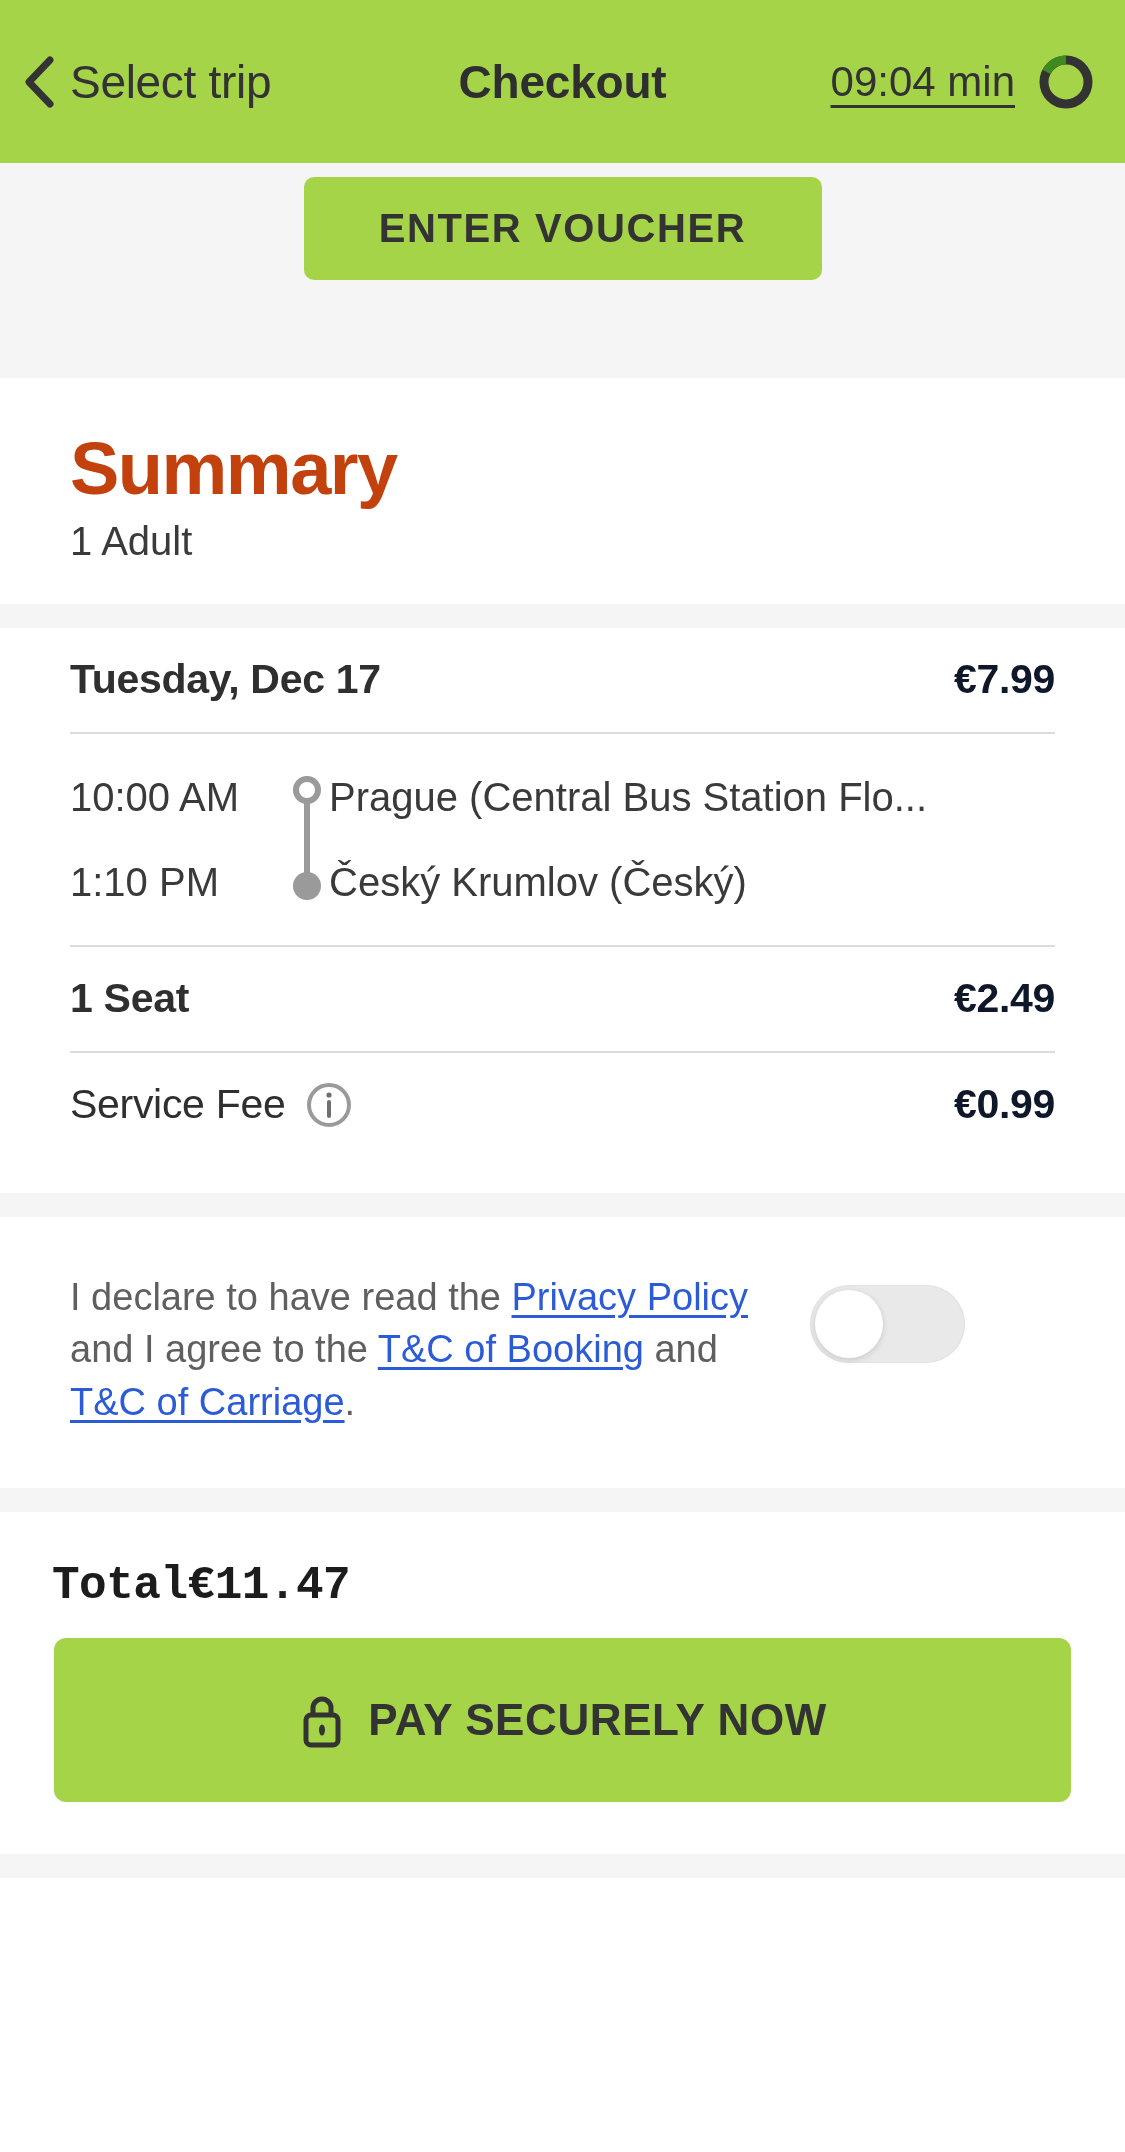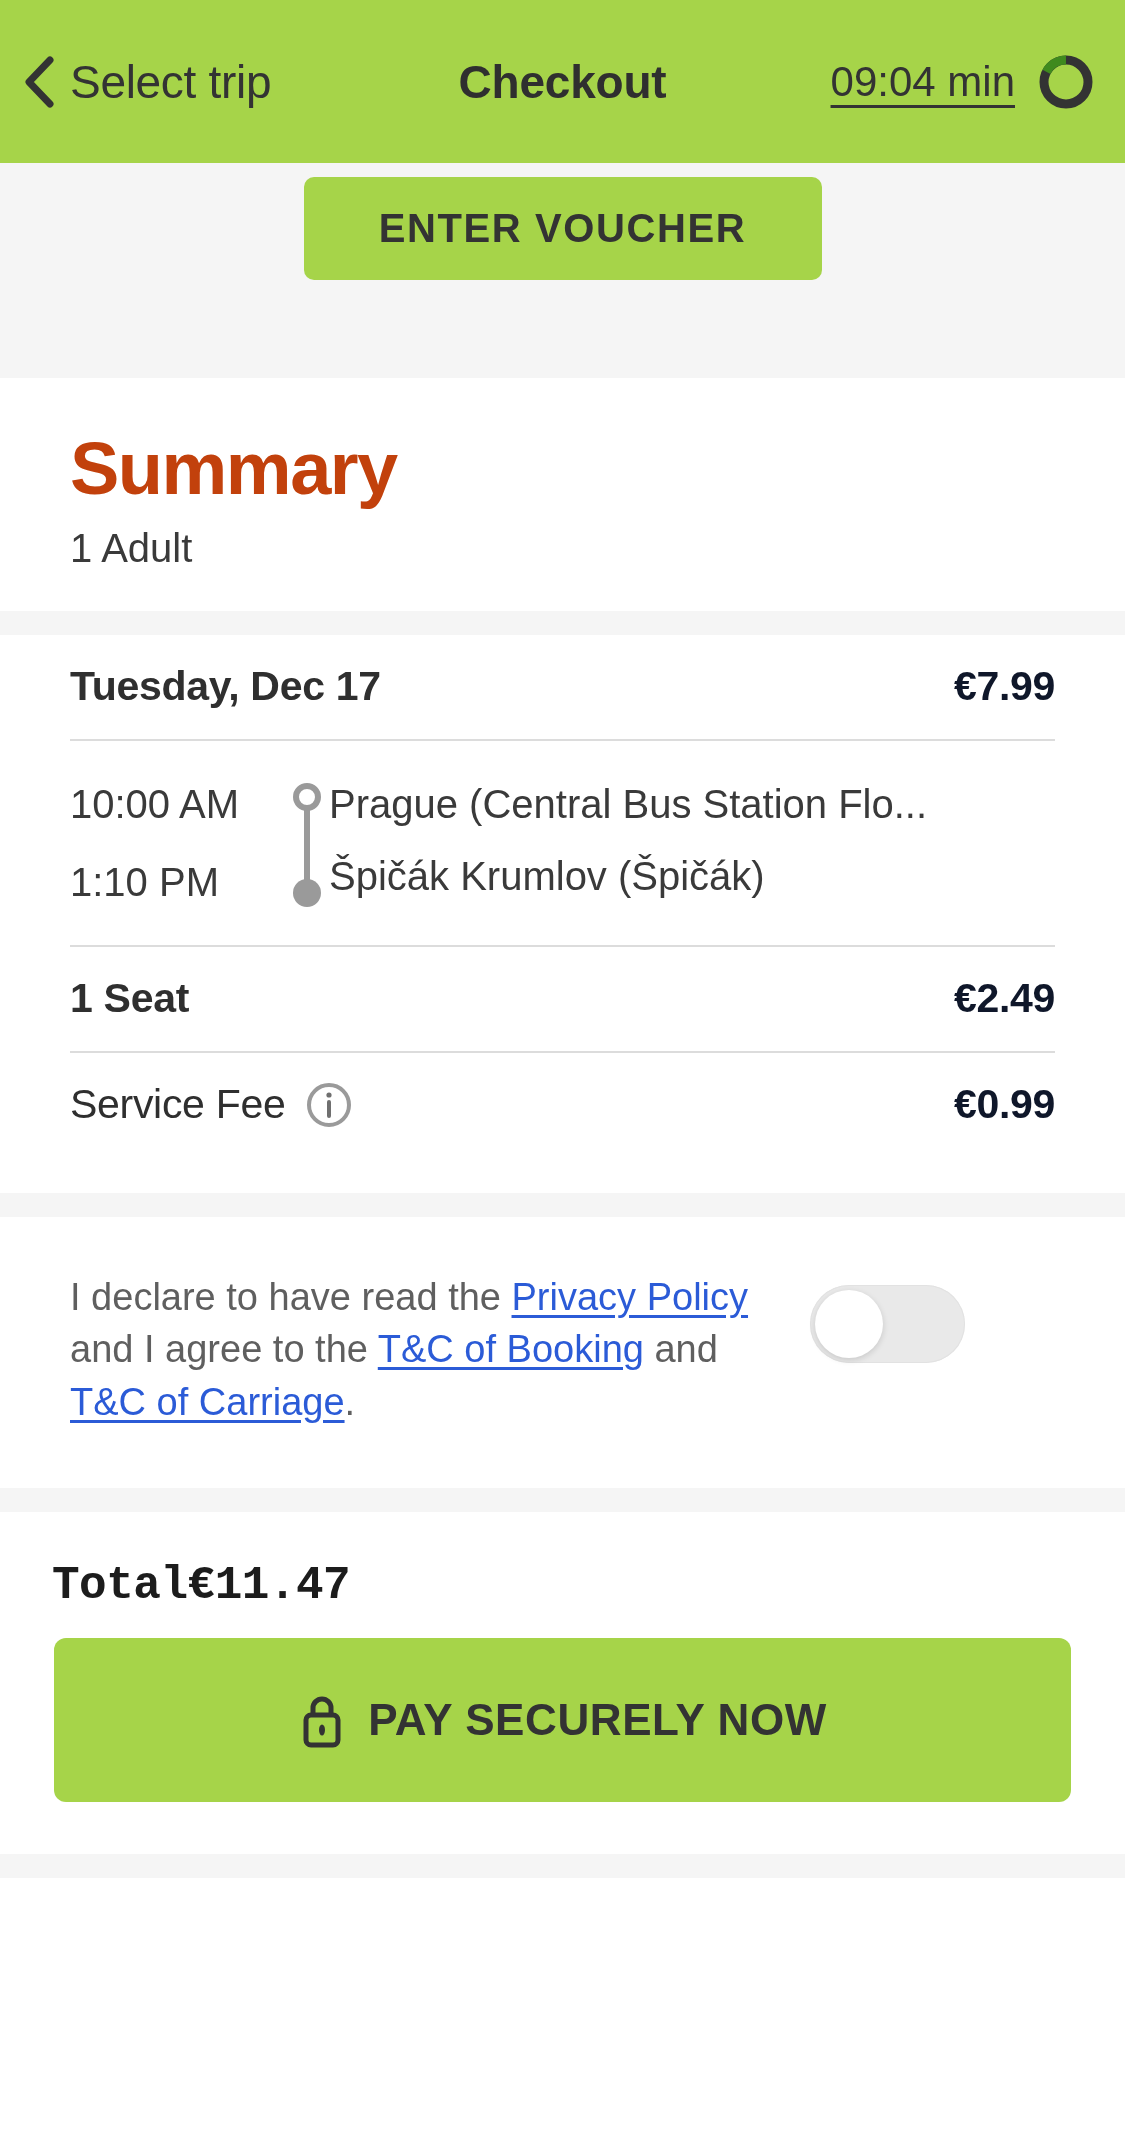--- a/index.html
+++ b/index.html
@@ -110,21 +110,21 @@
   
   .summary-block { padding: 52px 70px 40px 70px; }
   .summary-title {
     font-size: 74px;
     font-weight: 700;
     color: #c2410c;
     letter-spacing: -1.5px;
     line-height: 1.05;
   }
   .summary-sub {
-    margin-top: 18px;
+    margin-top: 11px;
     font-size: 40px;
     color: #3a3a3a;
     font-weight: 400;
   }
 
   
   .trip-card { padding: 0 48px; }
   .row {
     display: flex;
     align-items: center;
@@ -176,20 +176,21 @@
     flex: 0 0 auto;
     display: flex;
     justify-content: center;
     padding-top: 6px;
   }
   .leg-stops {
     flex: 1 1 auto;
     min-width: 0;
     display: flex;
     flex-direction: column;
+    gap: 13px;
   }
   .leg-stop {
     font-size: 40px;
     color: #3a3a3a;
     font-weight: 400;
     height: 72px;
     display: flex;
     align-items: center;
     white-space: nowrap;
     overflow: hidden;
@@ -344,21 +345,21 @@
       </div>
       <div class="leg-connector">
         <svg width="30" height="144" viewBox="0 0 30 144">
           <line x1="15" y1="22" x2="15" y2="116" stroke="#9a9a9a" stroke-width="6"></line>
           <circle cx="15" cy="22" r="11" fill="#ffffff" stroke="#9a9a9a" stroke-width="6"></circle>
           <circle cx="15" cy="118" r="14" fill="#9a9a9a"></circle>
         </svg>
       </div>
       <div class="leg-stops">
         <div class="leg-stop">Prague (Central Bus Station Flo...</div>
-        <div class="leg-stop">Špičák Krumlov (Špičák)</div>
+        <div class="leg-stop">Český Krumlov (Český)</div>
       </div>
     </div>
 
     <div class="divider"></div>
 
     <div class="row row-date">
       <span class="row-label">1 Seat</span>
       <span class="row-price">€2.49</span>
     </div>
 

